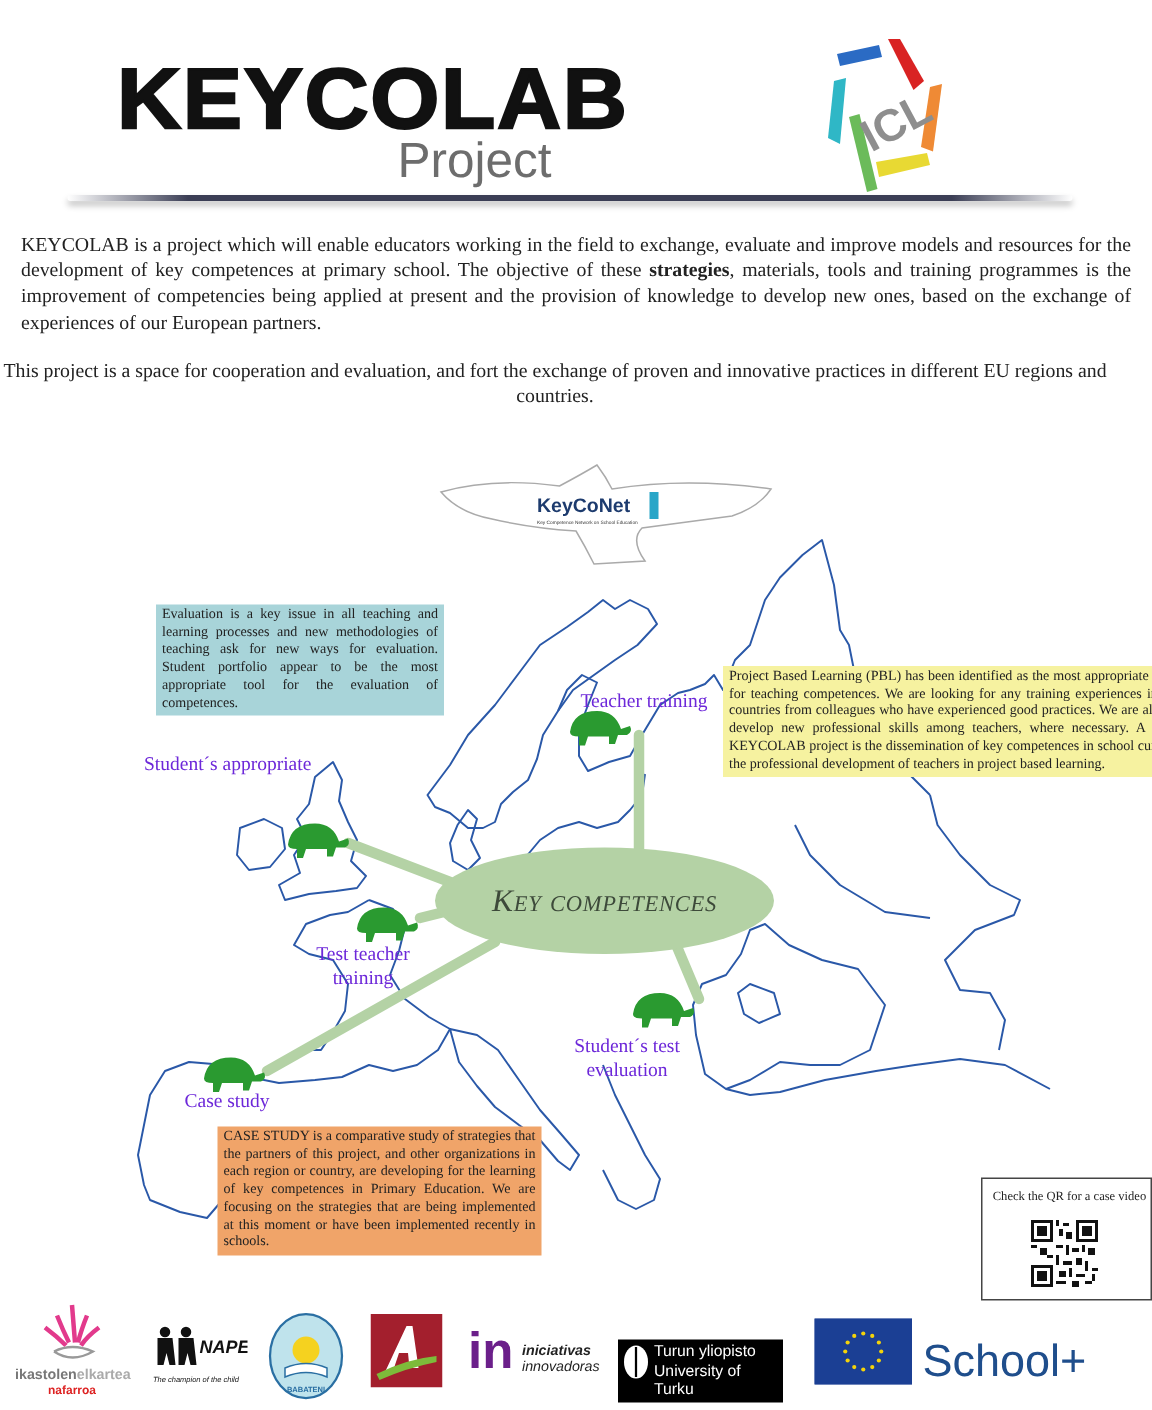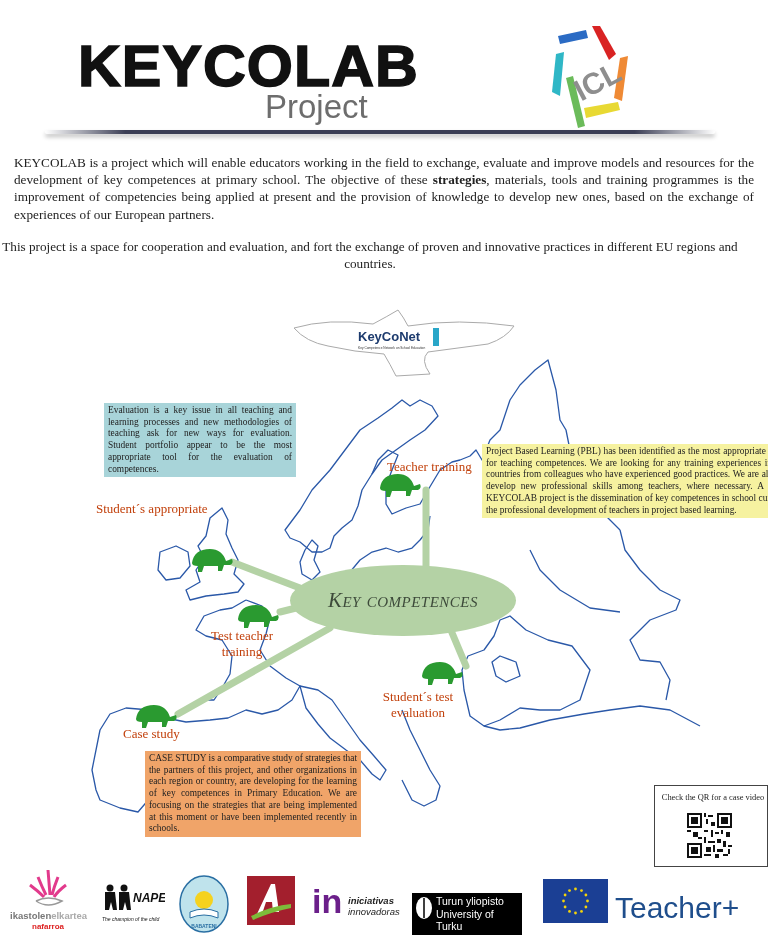--- a/index.html
+++ b/index.html
@@ -20,21 +20,21 @@
   
   .map { left: 0; top: 290px; width: 768px; height: 570px; }
 
   .eagle { left: 288px; top: 308px; width: 232px; height: 70px; }
 
   .box { font-size: 9.4px; line-height: 11.7px; text-align: justify; padding: 2px 4px; box-sizing: border-box; }
   .box-eval { left: 104px; top: 403px; width: 192px; background: #a8d4d9; }
   .box-pbl { left: 482px; top: 444px; width: 340px; background: #f6f2a0; }
   .box-case { left: 145px; top: 751px; width: 216px; background: #f0a469; }
 
-  .label { font-size: 13px; line-height: 16px; text-align: center; color: #c2410c; }
+  .label { font-size: 13px; line-height: 16px; text-align: center; color: #6d28d9; }
   .lbl-eval { left: 96px; top: 501px; }
   .lbl-teacher { left: 387px; top: 459px; }
   .lbl-test-teacher { left: 200px; top: 628px; width: 84px; }
   .lbl-student-test { left: 376px; top: 689px; width: 84px; }
   .lbl-case { left: 123px; top: 726px; }
 
   .ellipse { left: 290px; top: 565px; width: 226px; height: 71px; border-radius: 50%; background: #b4d2a5; display: flex; align-items: center; justify-content: center; }
   .ellipse span { font-family: "Liberation Serif", serif; font-size: 21px; color: #3d4a3a; letter-spacing: 0.5px; font-variant: small-caps; font-style: italic; }
 
   .turtle { width: 46px; height: 28px; }
@@ -251,13 +251,13 @@
       <circle cx="26.5" cy="32.4" r="1.4"></circle>
       <circle cx="22.1" cy="28.0" r="1.4"></circle>
       <circle cx="20.5" cy="22.0" r="1.4"></circle>
       <circle cx="22.1" cy="16.0" r="1.4"></circle>
       <circle cx="26.5" cy="11.6" r="1.4"></circle>
       <circle cx="32.5" cy="10.0" r="1.4"></circle>
       <circle cx="38.5" cy="11.6" r="1.4"></circle>
       <circle cx="42.9" cy="16.0" r="1.4"></circle>
     </g>
 </svg>
-<div class="abs lg-erasmus">Teacher+</div>
+<div class="abs lg-erasmus">School+</div>
 
 </body></html>

